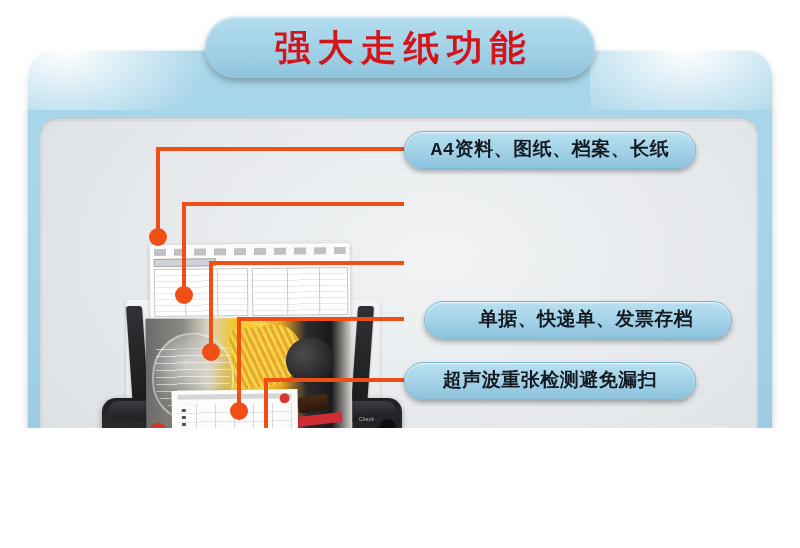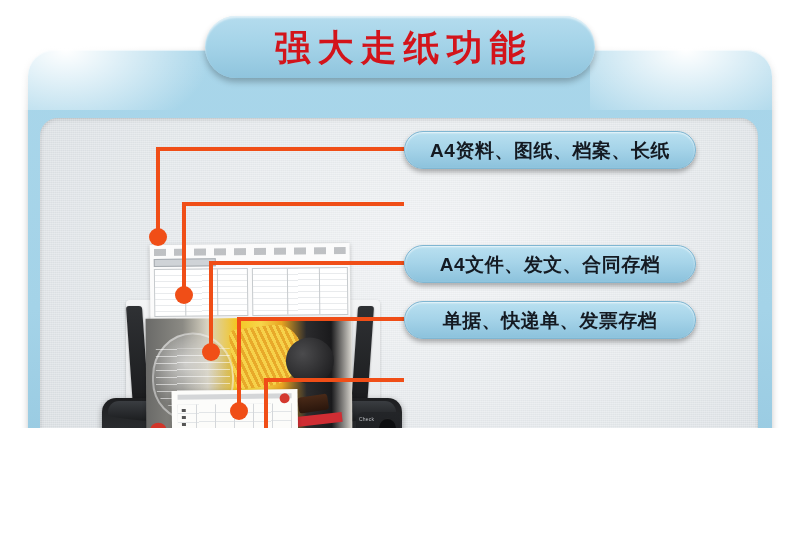--- a/index.html
+++ b/index.html
@@ -220,21 +220,21 @@
     position:absolute;height:36px;
     background:linear-gradient(180deg,#b9e0f0 0%,#a6d4e9 46%,#8cc2dc 100%);
     border:1px solid #7fb6d2;
     border-radius:20px;
     box-shadow:0 3px 5px rgba(0,0,0,.30), inset 0 1px 2px rgba(255,255,255,.75);
     display:flex;align-items:center;justify-content:center;
     z-index:8;
   }
   .label-pill .txt{
     color:#141a22;
-    font-family:Liberation Sans, sans-serif;
+    font-family:Liberation Mono, monospace;
     font-size:19px;font-weight:bold;white-space:nowrap;letter-spacing:.5px;
     line-height:1;
   }
 </style>
 </head>
 <body>
 
 <div id="stage">
 
   <div class="blue-frame"></div>
@@ -342,20 +342,20 @@
       <circle cx="211" cy="352" r="9" fill="#f04e17"></circle>
       <path d="M 404 319 L 239 319 L 239 411" stroke="#f04e17" stroke-width="4" fill="none" stroke-linecap="butt"></path>
       <circle cx="239" cy="411" r="9" fill="#f04e17"></circle>
       <path d="M 404 380 L 266 380 L 266 471" stroke="#f04e17" stroke-width="4" fill="none" stroke-linecap="butt"></path>
       <circle cx="266" cy="471" r="9" fill="#f04e17"></circle>
     </svg>
 
   <div class="label-pill" style="left: 404px; top: 131px; width: 290px;">
     <span class="txt">A4资料、图纸、档案、长纸</span>
   </div>
-  <div class="label-pill" style="left: 404px; top: 245px; width: 290px;">
-    <span class="txt">A4文件、发文、合同存档</span>
-  </div>
-  <div class="label-pill" style="left: 404px; top: 301px; width: 290px;">
+  <div class="label-pill" style="left: 424px; top: 301px; width: 290px; padding-left: 16px;">
     <span class="txt">单据、快递单、发票存档</span>
   </div>
+  <div class="label-pill" style="left: 404px; top: 362px; width: 290px;">
+    <span class="txt">超声波重张检测避免漏扫</span>
+  </div>
 
 </div>
 
 </body></html>

